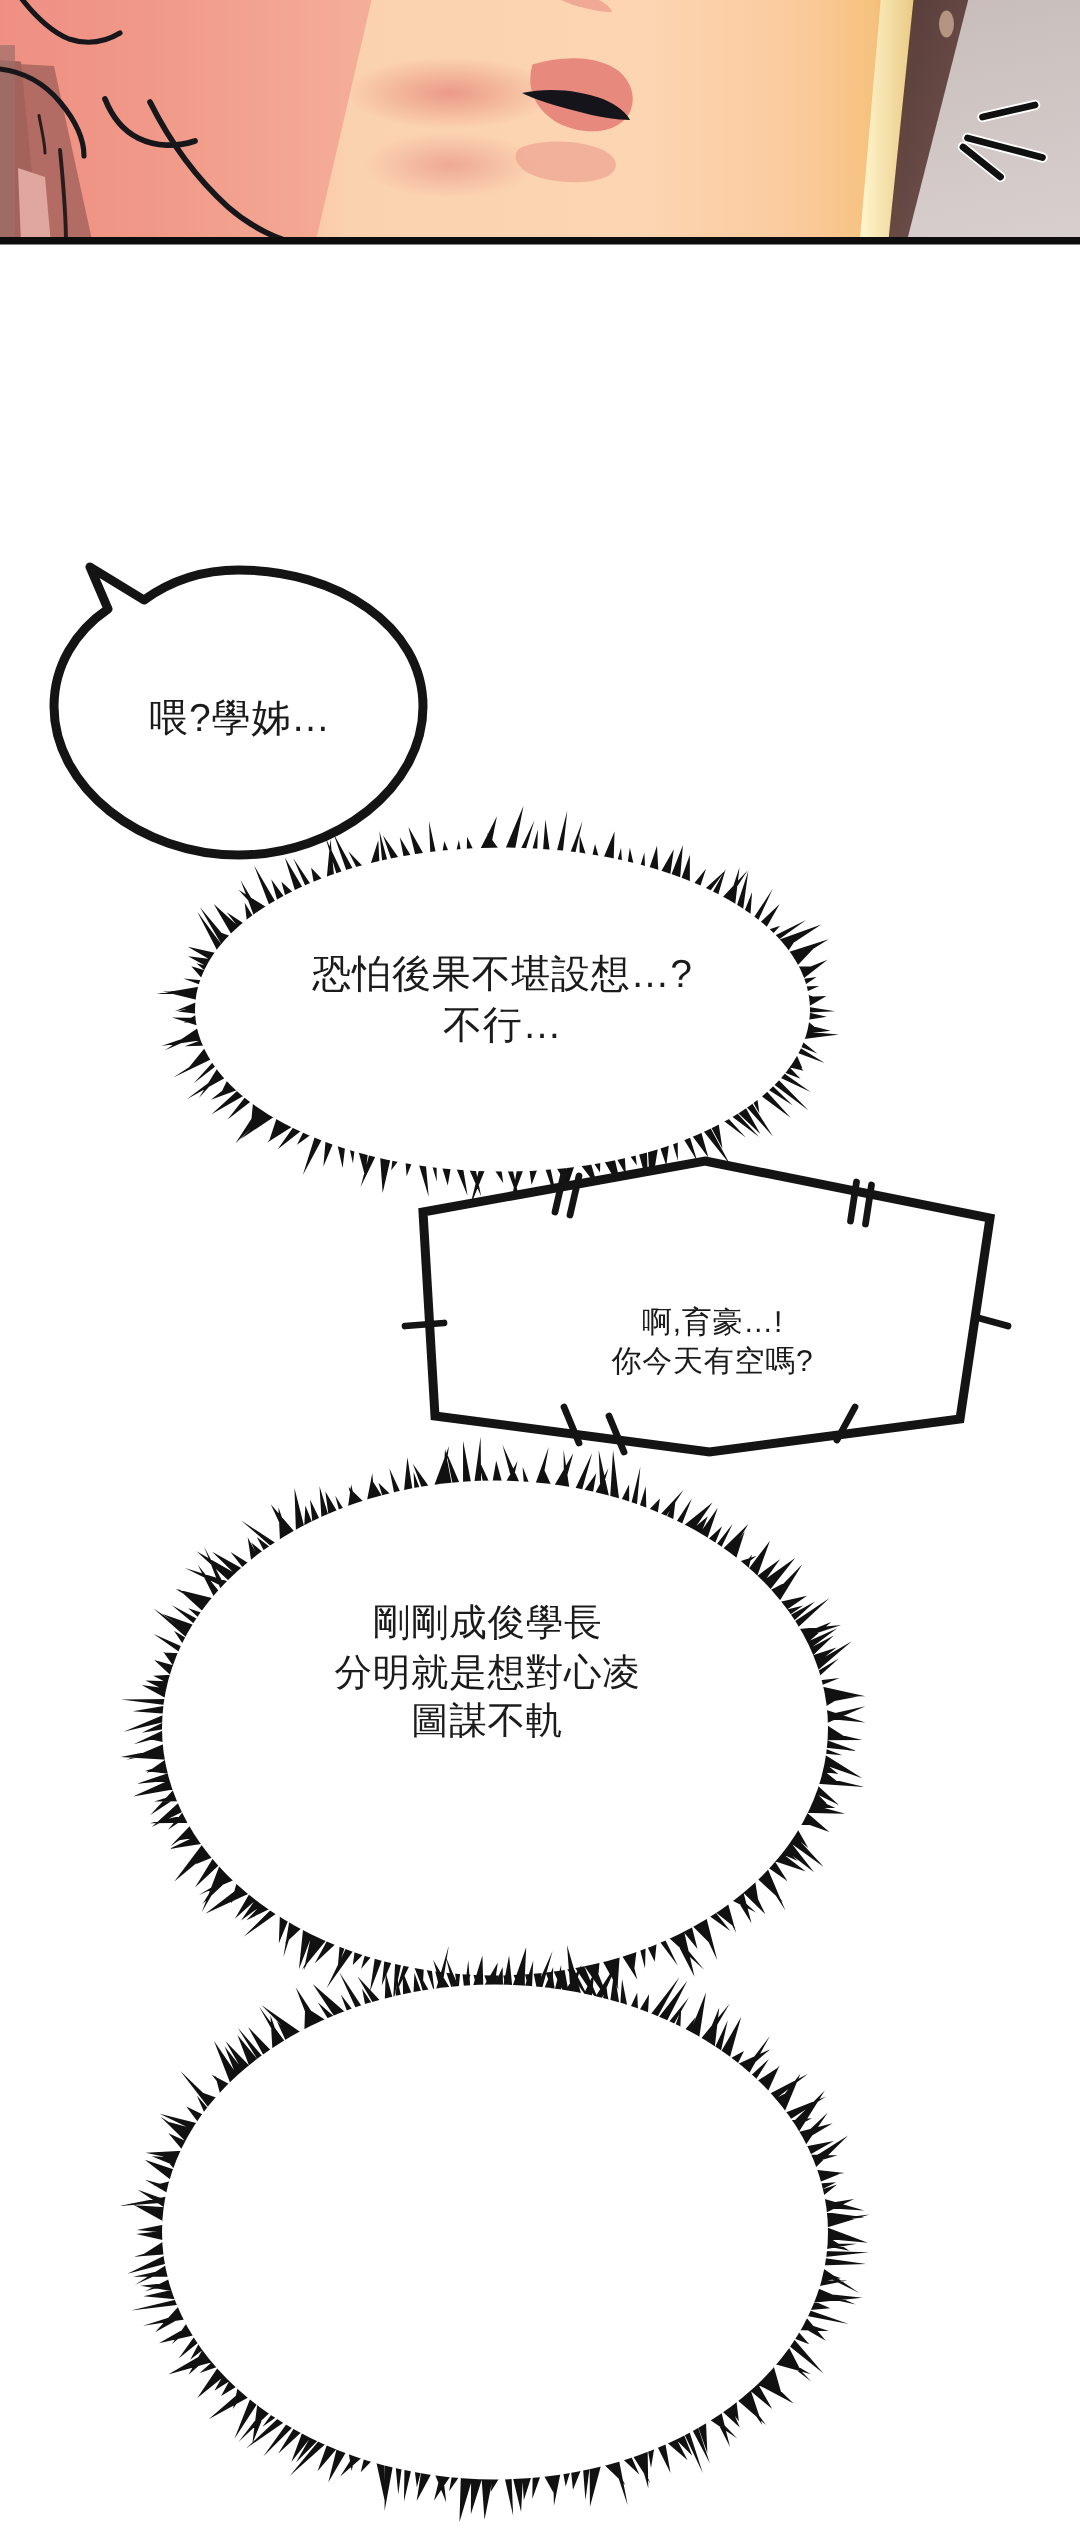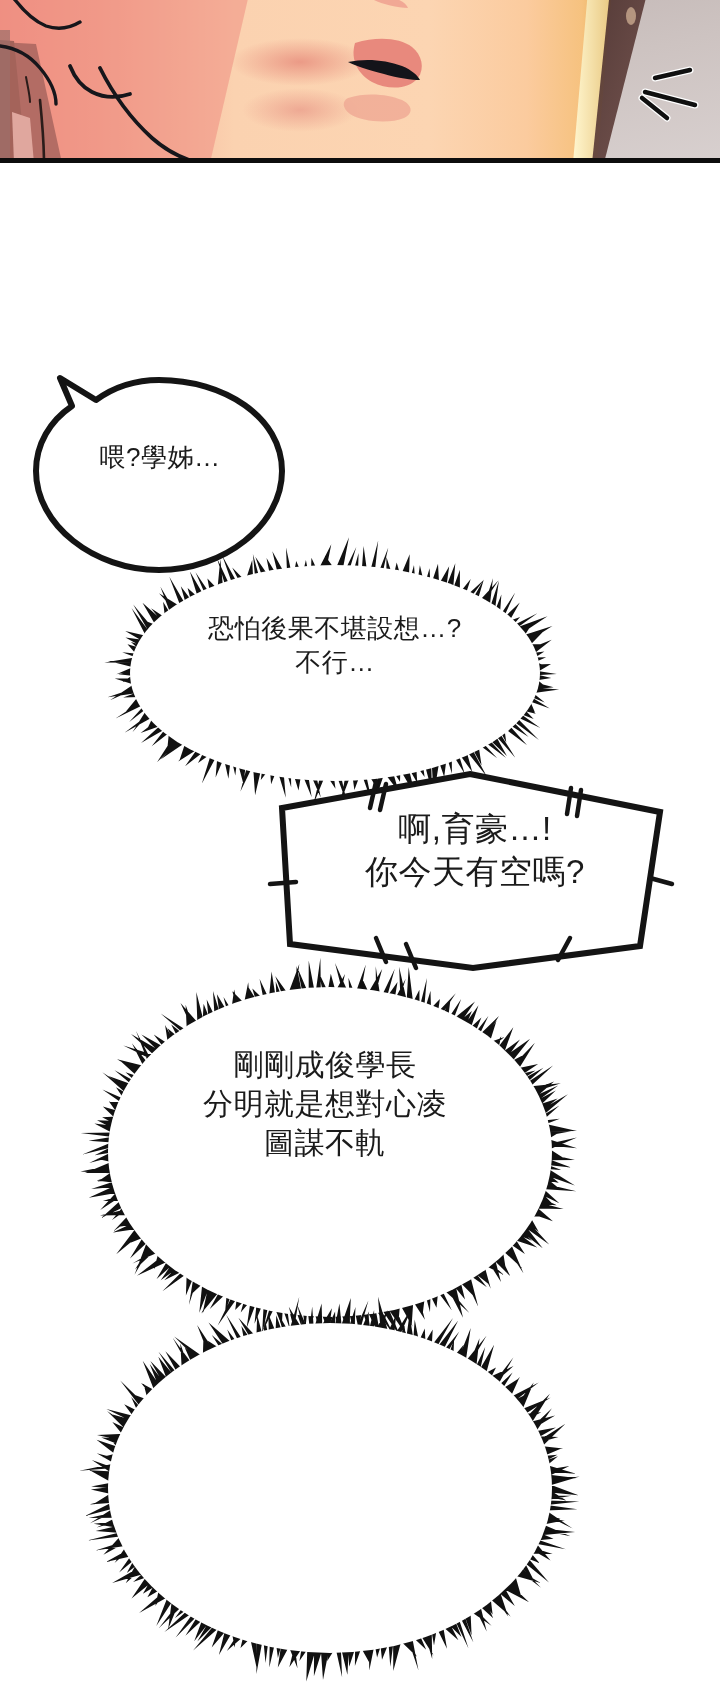--- a/index.html
+++ b/index.html
@@ -32,20 +32,21 @@
 
   
   .bubble-text {
     position: absolute;
     text-align: center;
     color: #1b1b1b;
     line-height: 1.30;
     white-space: pre-line;
     letter-spacing: 0.5px;
     font-weight: 400;
+    margin-top: 21px;
   }
 
   .bub-wrap { position: absolute; }
   .bub-wrap svg { display: block; overflow: visible; }
 
   
   #bubble-1 { left: 28px; top: 372px; }
   #bubble-1-text {
     left: 40px; top: 441px; width: 240px;
     font-size: 26px;
@@ -54,29 +55,29 @@
   
   #bubble-2 { left: 80px; top: 536px; }
   #bubble-2-text {
     left: 100px; top: 612px; width: 470px;
     font-size: 26px;
   }
 
   
   #bubble-3 { left: 268px; top: 766px; }
   #bubble-3-text {
-    left: 300px; top: 808px; width: 350px;
-    font-size: 33px;
+    left: 300px; top: 848px; width: 350px;
+    font-size: 20px;
   }
 
   
   #bubble-4 { left: 58px; top: 952px; }
   #bubble-4-text {
     left: 90px; top: 1045px; width: 470px;
-    font-size: 30px;
+    font-size: 25px;
   }
 
   
   #bubble-5 { left: 58px; top: 1288px; }
   #bubble-5-text {
     left: 90px; top: 1368px; width: 470px;
     font-size: 27px;
   }
 </style>
 </head>

